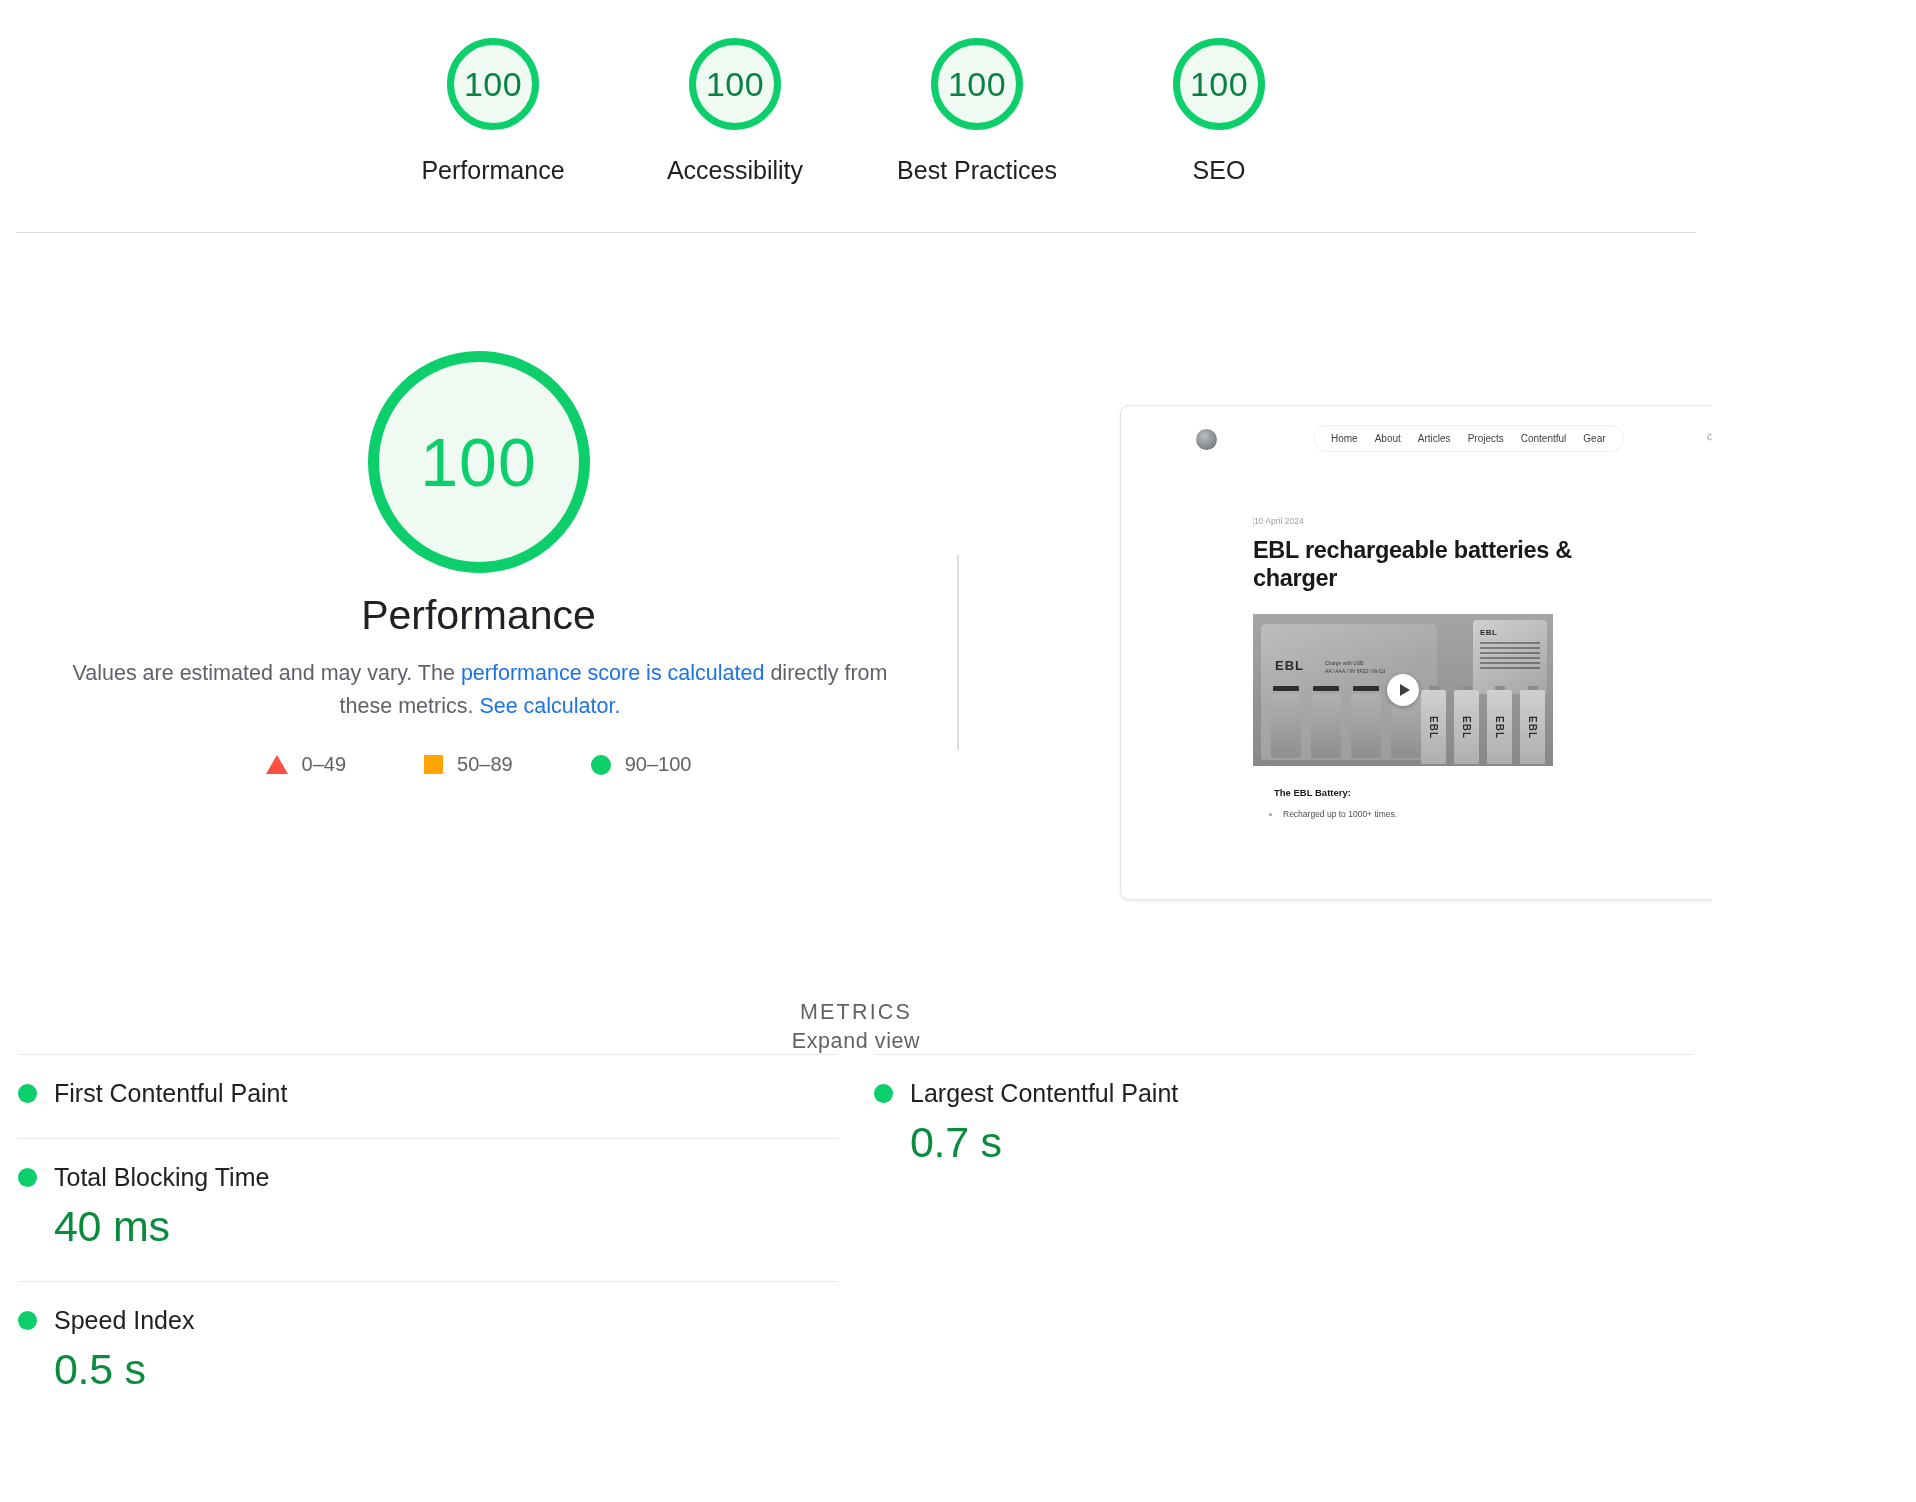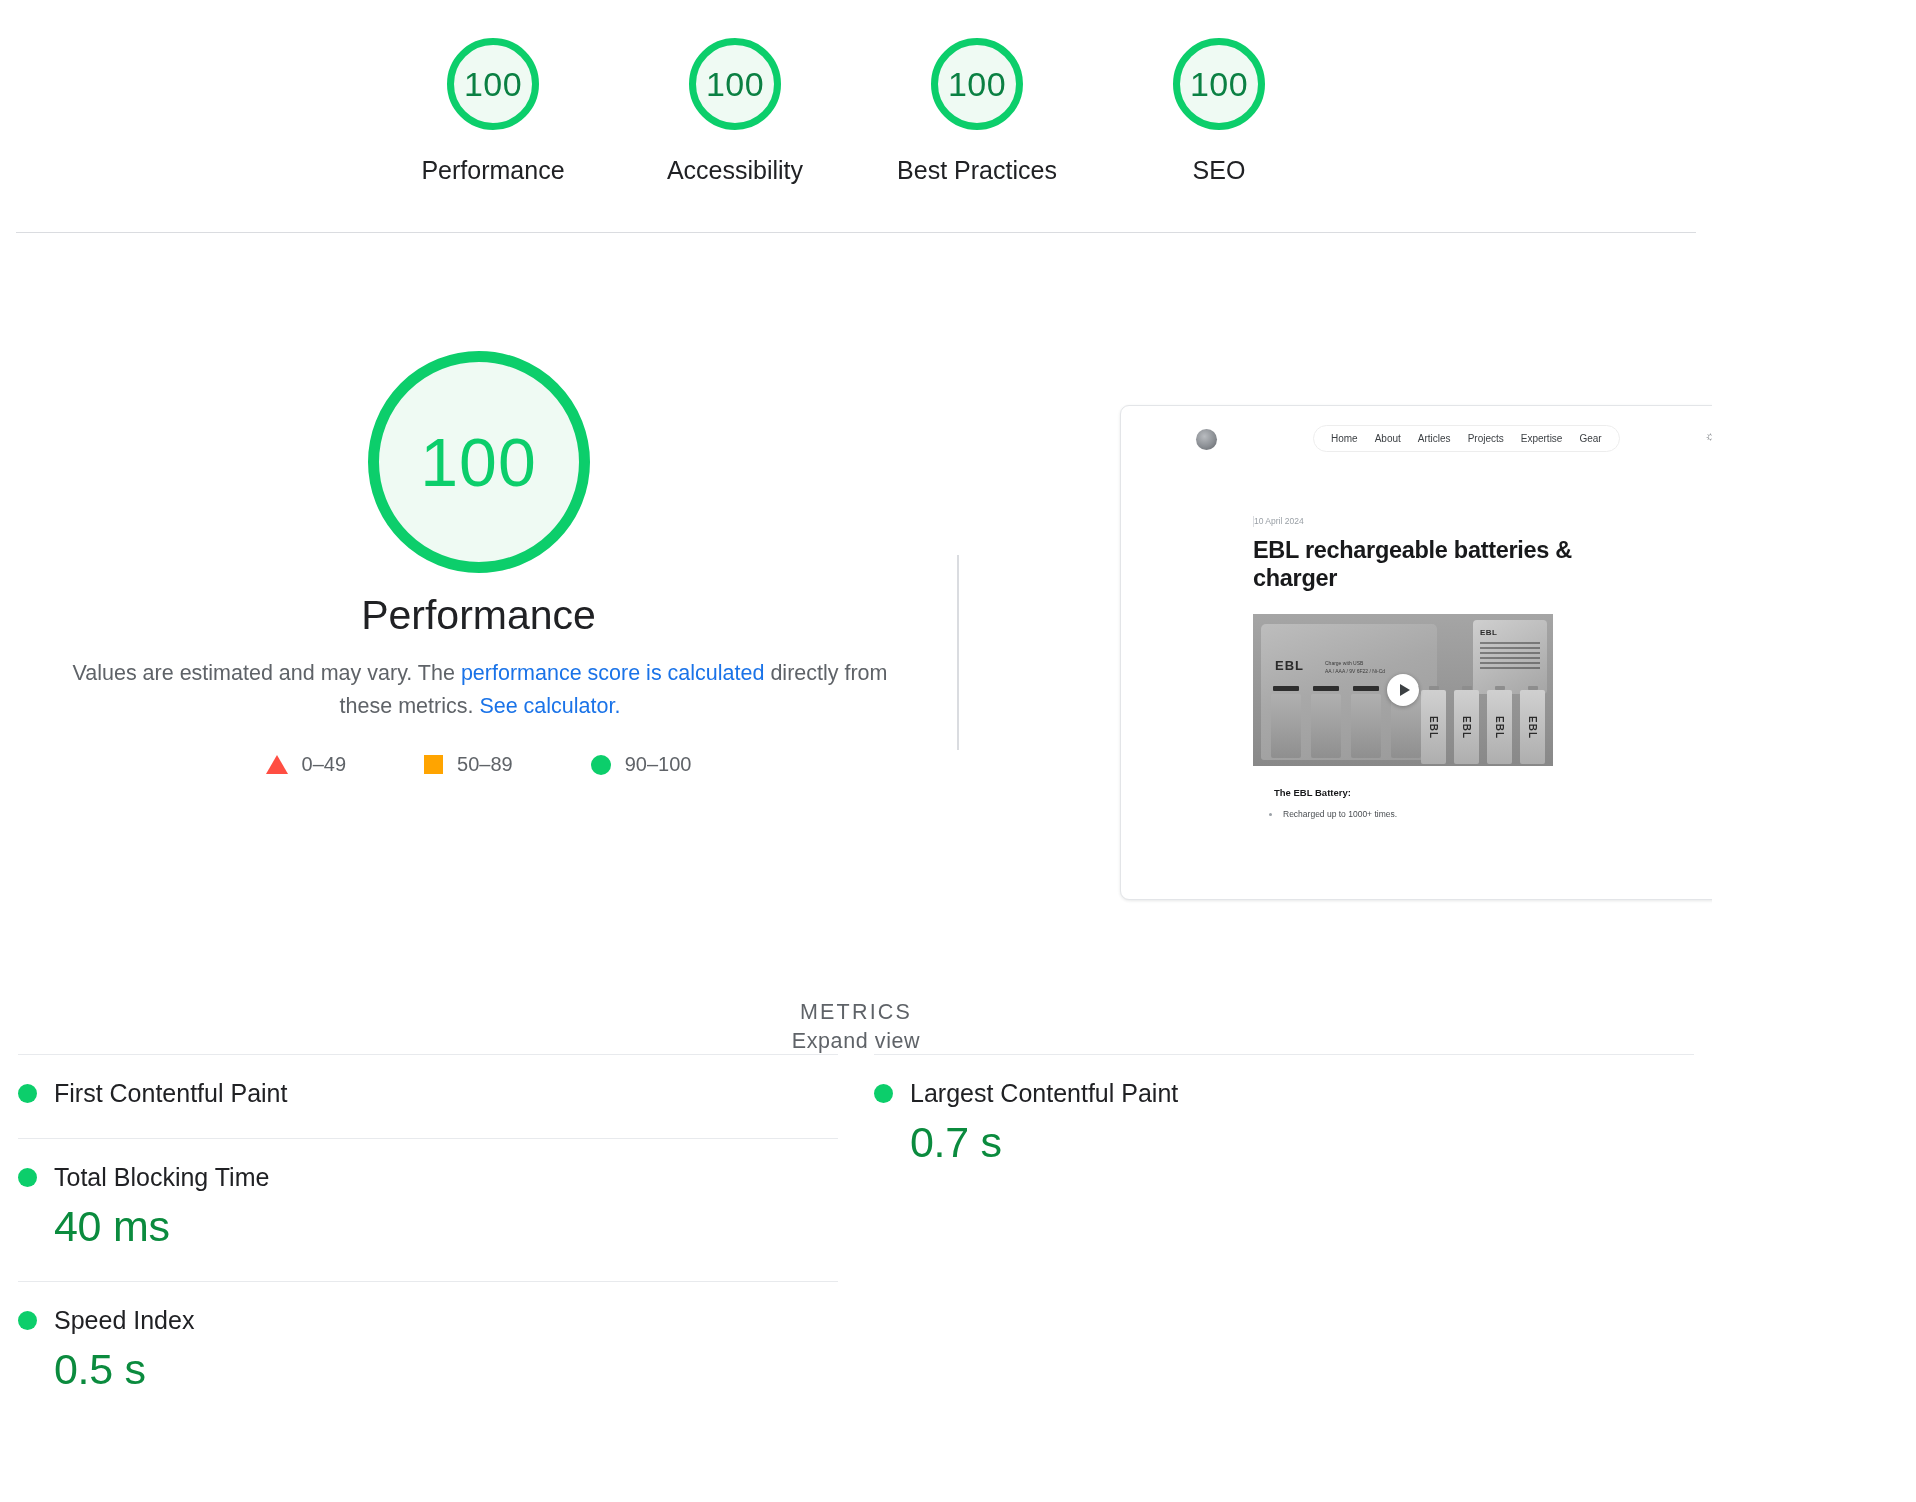--- a/index.html
+++ b/index.html
@@ -392,21 +392,21 @@
       <div class="thumb-frame">
         <div class="thumb-inner">
 
           <div class="t-avatar"></div>
 
           <div class="t-nav">
             <span>Home</span>
             <span>About</span>
             <span>Articles</span>
             <span>Projects</span>
-            <span>Expertise</span>
+            <span>Contentful</span>
             <span>Gear</span>
           </div>
 
           <div class="t-gear">☼</div>
 
           <div class="t-date">10 April 2024</div>
           <div class="t-heading">EBL rechargeable batteries &amp; charger</div>
 
           <div class="t-photo">
             <div class="t-charger">

